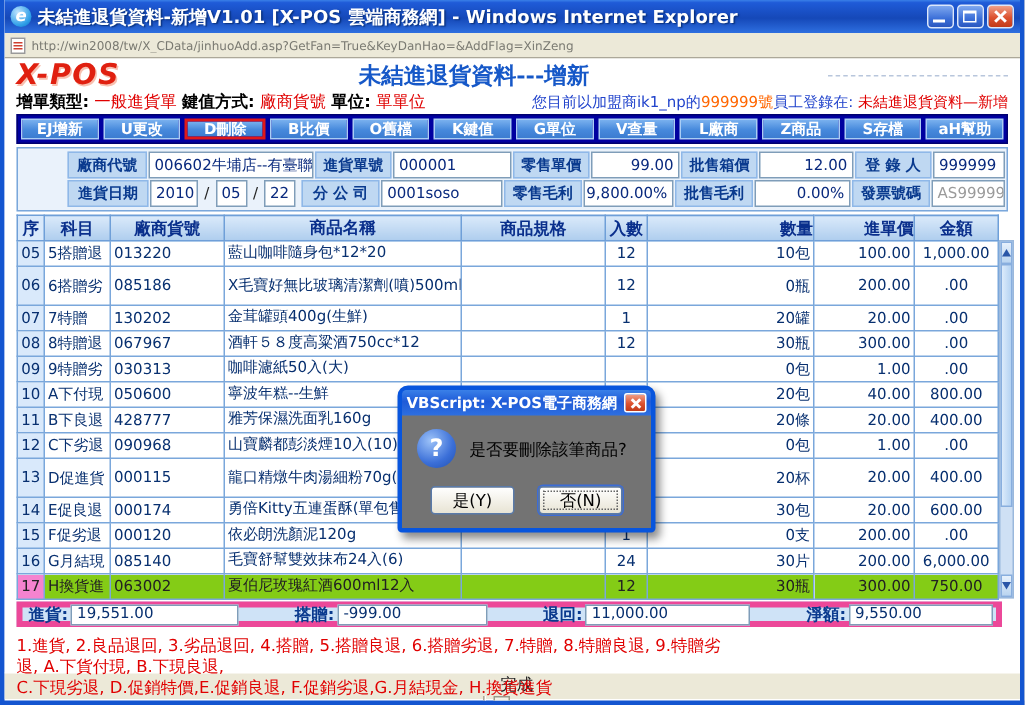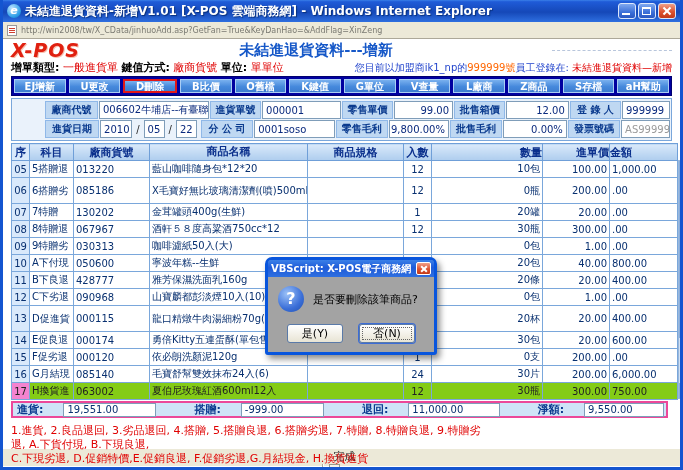--- a/index.html
+++ b/index.html
@@ -58,48 +58,48 @@
   table.grid{border-collapse:collapse;table-layout:fixed;width:642px;}
   table.grid th{background:linear-gradient(180deg,#d9e9fa,#aecdee);color:#0a2f8c;font-size:11px;font-weight:bold;
     border:1px solid #6f9fd8;height:17px;padding:0;}
   table.grid td{border:1px solid #7aa7db;font-size:10px;color:#083070;padding:0 2px;white-space:nowrap;overflow:hidden;background:#fff;}
   tr.grow{height:17px;} tr.grow.tall{height:26px;}
   tr.hl td{background:#84cc16;color:#222;}
   .c-no{width:18px;text-align:center;background:#d9e9fb !important;color:#333;}
   tr.hl .c-no{background:#f583cf !important;}
   .c-cat{width:44px;} .c-code{width:76px;} .c-name{width:158px;white-space:normal;line-height:12px;}
   .c-spec{width:96px;} .c-pack{width:28px;text-align:center;} .c-qty{width:111px;text-align:right;}
-  .c-price{width:67px;text-align:right;} .c-amount{width:68px;text-align:left;}
+  .c-price{width:67px;text-align:right;} .c-amount{width:56px;text-align:center;}
   
   .vscroll{width:15px;height:239px;margin-top:17px;background:#cfe0f4;border:1px solid #9ab8dc;display:flex;flex-direction:column;}
   .sbtn{height:15px;background:linear-gradient(180deg,#e7f1fc,#b9d4f0);border:1px solid #88aede;display:flex;align-items:center;justify-content:center;}
   .tri-up{width:0;height:0;border-left:3px solid transparent;border-right:3px solid transparent;border-bottom:5px solid #2a56a8;}
   .tri-dn{width:0;height:0;border-left:3px solid transparent;border-right:3px solid transparent;border-top:5px solid #2a56a8;}
   .sthumb{height:162px;margin:0 0;background:linear-gradient(90deg,#dcebfb,#b4d2f2);border:1px solid #88aede;}
   .strack{flex:1;}
   
-  .totals{display:flex;align-items:center;height:17px;width:657px;background:#cfe3f7;border:2px solid #ec4899;margin-top:1px;
-    font-size:11px;padding:0 2px;gap:18px;}
+  .totals{display:flex;align-items:center;height:17px;width:657px;background:#cfe3f7;border:4px solid #ec4899;margin-top:1px;
+    font-size:11px;padding:0 2px;gap:0;}
   .tlab{color:#0a3a8e;font-weight:bold;white-space:nowrap;padding:0 2px;}
   .tval{background:#fff;border:1px solid #7f9db9;height:14px;font-size:10px;color:#083070;display:flex;align-items:center;padding:0 3px;}
   .tv1{width:112px;} .tv2{width:100px;} .tv3{width:110px;} .tv4{width:96px;}
   .sp{flex:1;}
   
   .legend{margin-top:6px;color:#e00000;font-size:11px;line-height:14px;white-space:nowrap;}
   
   .statusbar{height:18px;background:#ece9d8;border-top:1px solid #fff;display:flex;align-items:center;font-size:11px;color:#222;flex-direction:column;}
   .st-left{flex:1;padding-left:6px;}
   .st-pane{border-left:1px solid #aca899;box-shadow:inset 1px 0 0 #fff;height:100%;display:flex;align-items:center;padding:0 6px;gap:4px;white-space:nowrap;}
   .mini-ico{width:11px;height:11px;background:#f6f4e8;border:1px solid #9a9a8a;}
   .globe{width:12px;height:12px;border-radius:50%;background:radial-gradient(circle at 35% 30%,#cfeaff,#49a6e8 55%,#1a6fb5);border:1px solid #1a5f9a;}
   .mag{width:8px;height:8px;border:2px solid #3a6ea5;border-radius:50%;position:relative;}
   .mag::after{content:"";position:absolute;width:5px;height:2px;background:#3a6ea5;transform:rotate(45deg);left:6px;top:8px;}
   .dda{width:0;height:0;border-left:3px solid transparent;border-right:3px solid transparent;border-top:4px solid #444;margin-left:2px;}
   
-  .dialog{position:absolute;left:262px;top:218px;width:172px;z-index:50;background:#a3a3a3;
+  .dialog{position:absolute;left:262px;top:218px;width:172px;z-index:50;background:#737373;
     border:3px solid #0855dd;border-radius:7px 7px 3px 3px;box-shadow:3px 4px 6px rgba(0,0,0,.45);}
   .dlg-title{height:17px;background:linear-gradient(180deg,#3a80e8,#1f5bd8 45%,#2e6fe0);border-radius:3px 3px 0 0;
     display:flex;align-items:center;padding:0 3px;color:#fff;font-size:10px;font-weight:bold;}
   .dlg-title span.t{flex:1;white-space:nowrap;overflow:hidden;}
   .dlg-close{width:15px;height:13px;border-radius:2px;border:1px solid #fff;
     background:linear-gradient(180deg,#f0a088,#dd5230 55%,#c23a18);position:relative;flex:0 0 auto;}
   .dlg-close .x1,.dlg-close .x2{position:absolute;left:3px;top:5px;width:8px;height:2px;background:#fff;}
   .dlg-close .x1{transform:rotate(45deg);} .dlg-close .x2{transform:rotate(-45deg);}
   .dlg-body{padding:9px 8px 4px 10px;display:flex;gap:9px;align-items:flex-start;}
   .q-ico{width:26px;height:26px;border-radius:50%;flex:0 0 auto;

